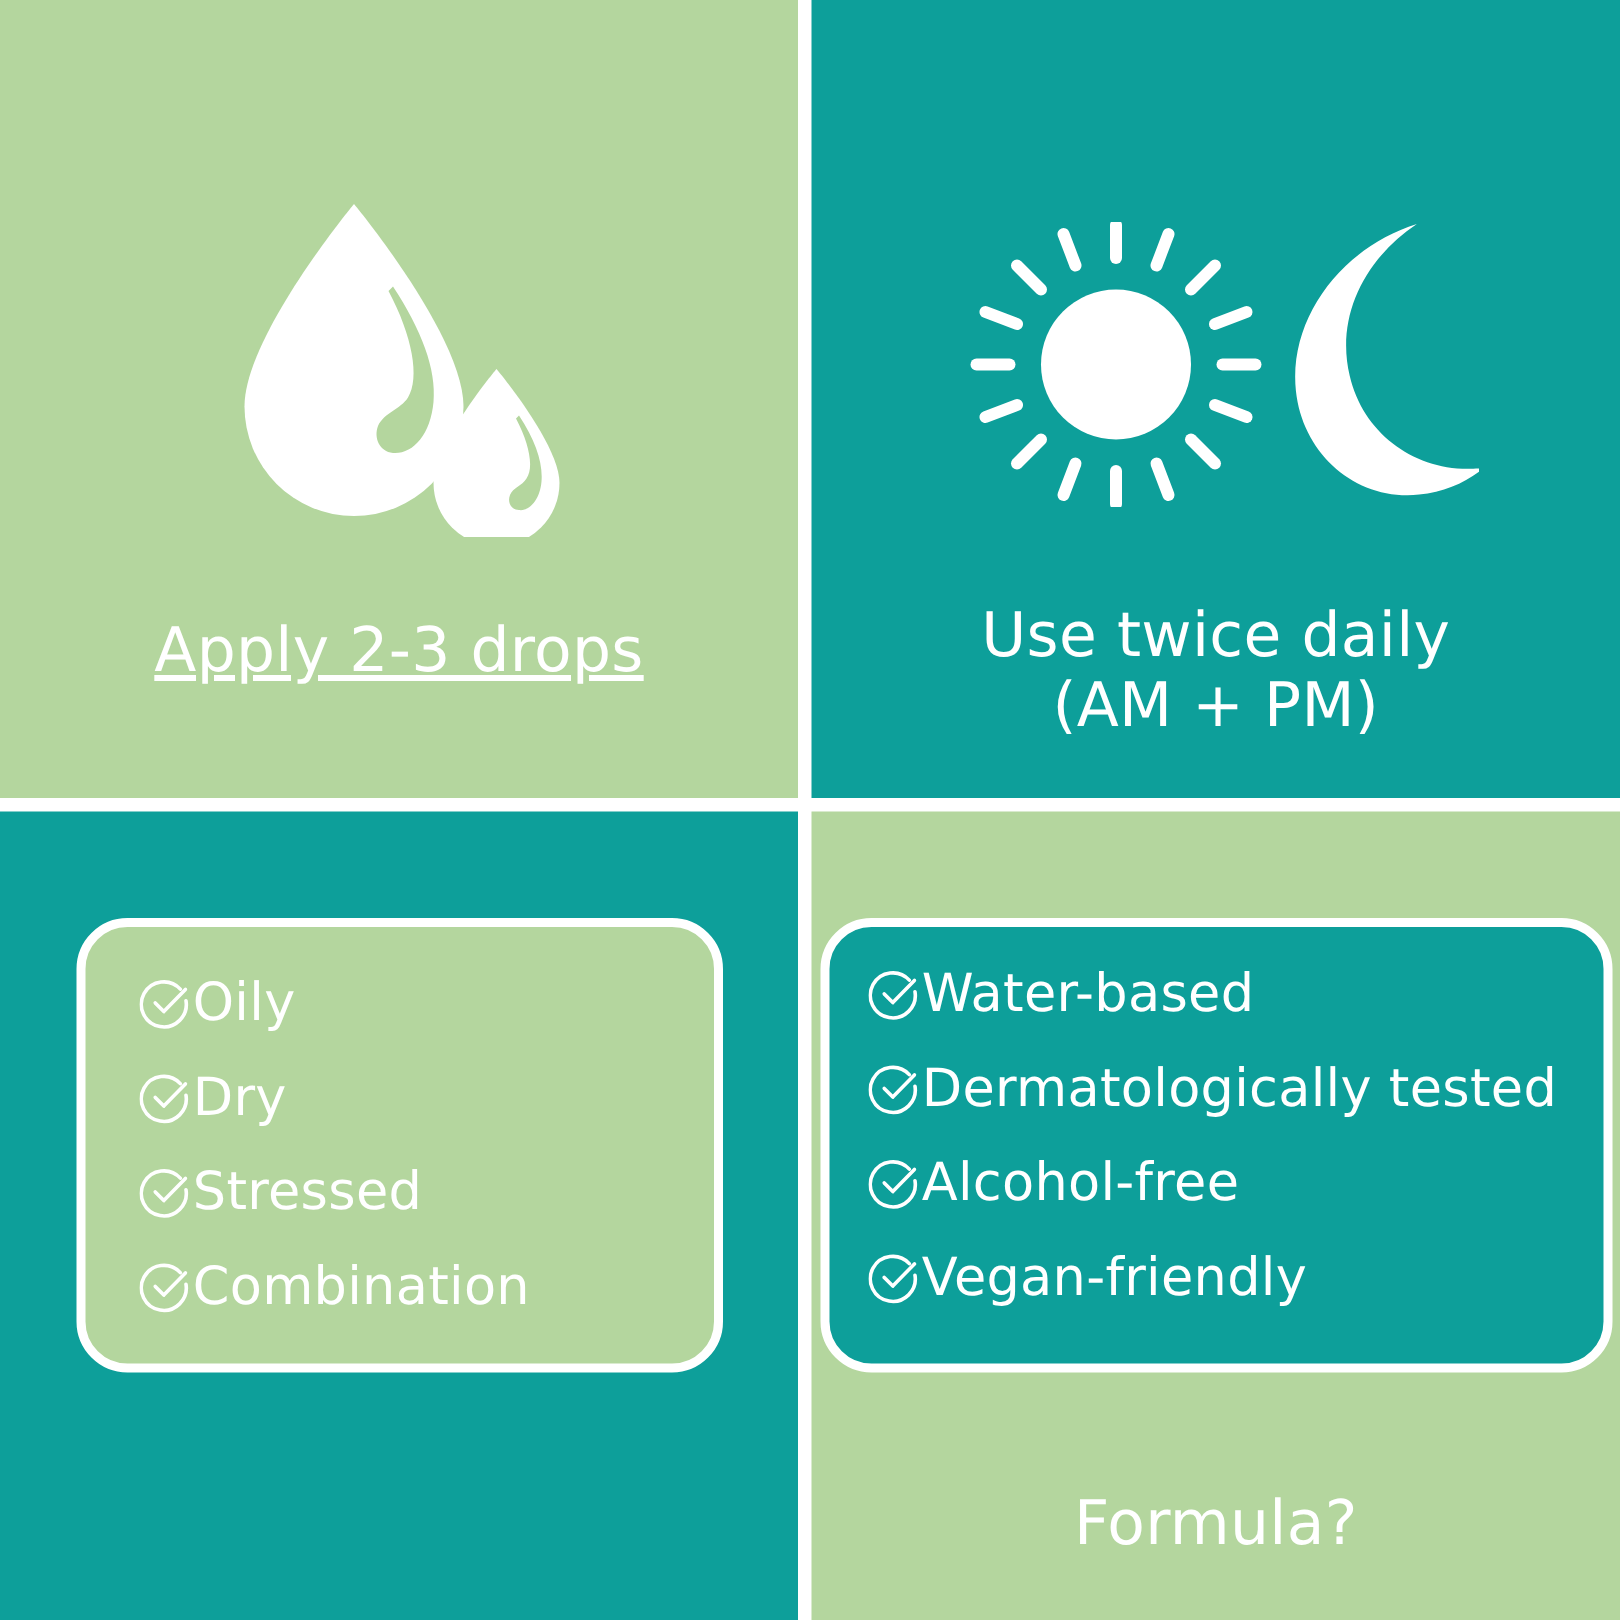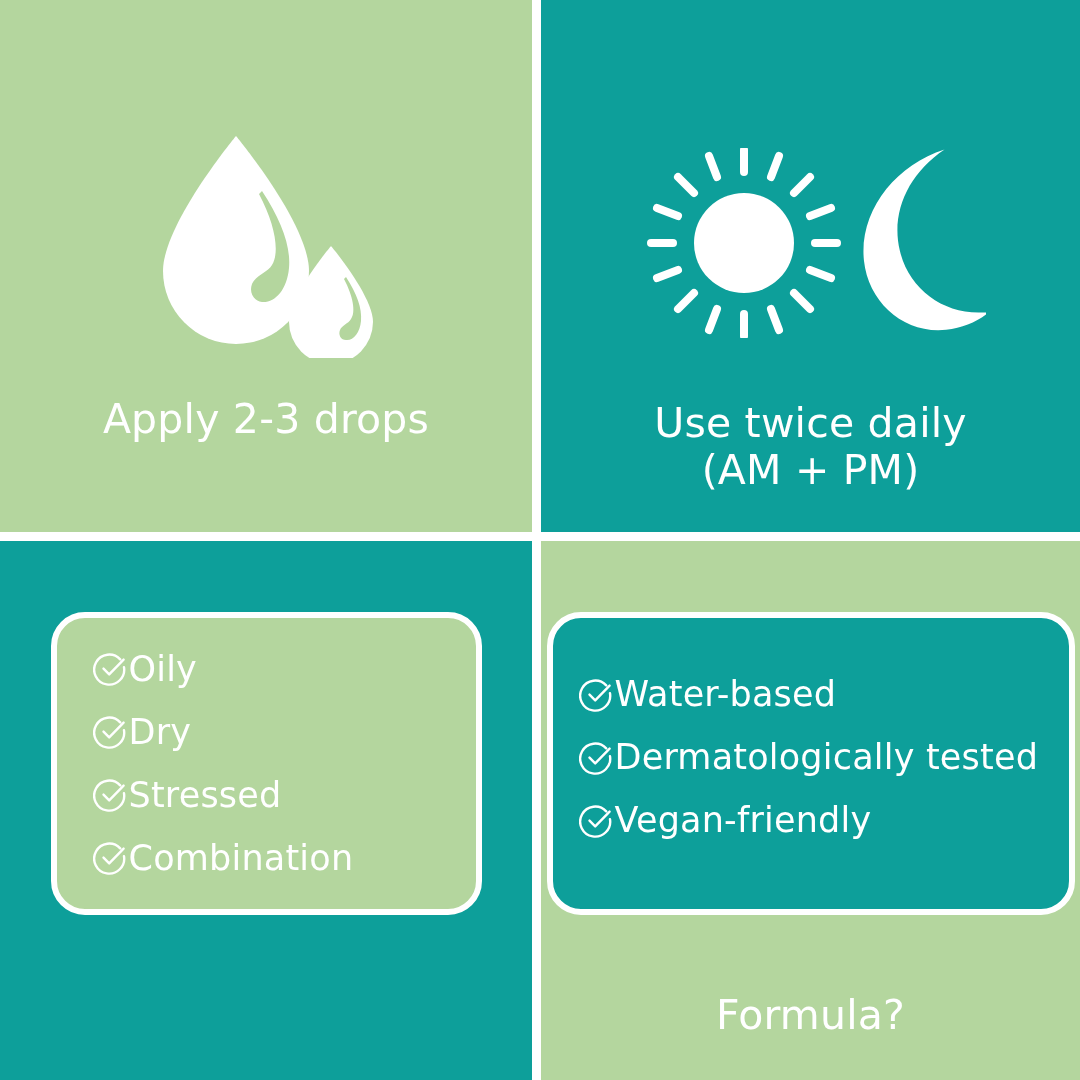--- a/index.html
+++ b/index.html
@@ -70,21 +70,21 @@
 
   .caption {
     color: #ffffff;
     font-size: 41px;
     line-height: 1.14;
     text-align: center;
     letter-spacing: 0.2px;
     font-weight: 400;
     white-space: pre-line;
   }
-  .q-tl .caption { margin-top: 18px; }
+  .q-tl .caption { margin-top: 32px; text-decoration: underline; }
   .q-tr .caption { margin-top: 22px; }
 
   
   .list-wrap {
     position: absolute;
     left: 0; right: 0; top: 0; bottom: 0;
     display: flex;
     flex-direction: column;
     align-items: center;
   }
@@ -268,20 +268,27 @@
           </div>
 
           <div class="list-item">
             <svg class="check-icon" viewBox="0 0 36 36">
               <path d="M27.2 8.4 A15 15 0 1 0 31 16.2" fill="none" stroke="#ffffff" stroke-width="2.4" stroke-linecap="round"></path>
               <path d="M10.5 17.6 L16.2 23.4 L30.6 8.6" fill="none" stroke="#ffffff" stroke-width="2.4" stroke-linecap="round" stroke-linejoin="round"></path>
             </svg>
             <span class="item-label">Dermatologically tested</span>
           </div>
 
+          <div class="list-item">
+            <svg class="check-icon" viewBox="0 0 36 36">
+              <path d="M27.2 8.4 A15 15 0 1 0 31 16.2" fill="none" stroke="#ffffff" stroke-width="2.4" stroke-linecap="round"></path>
+              <path d="M10.5 17.6 L16.2 23.4 L30.6 8.6" fill="none" stroke="#ffffff" stroke-width="2.4" stroke-linecap="round" stroke-linejoin="round"></path>
+            </svg>
+            <span class="item-label">Alcohol-free</span>
+          </div>
 
           <div class="list-item">
             <svg class="check-icon" viewBox="0 0 36 36">
               <path d="M27.2 8.4 A15 15 0 1 0 31 16.2" fill="none" stroke="#ffffff" stroke-width="2.4" stroke-linecap="round"></path>
               <path d="M10.5 17.6 L16.2 23.4 L30.6 8.6" fill="none" stroke="#ffffff" stroke-width="2.4" stroke-linecap="round" stroke-linejoin="round"></path>
             </svg>
             <span class="item-label">Vegan-friendly</span>
           </div>
 
         </div>

